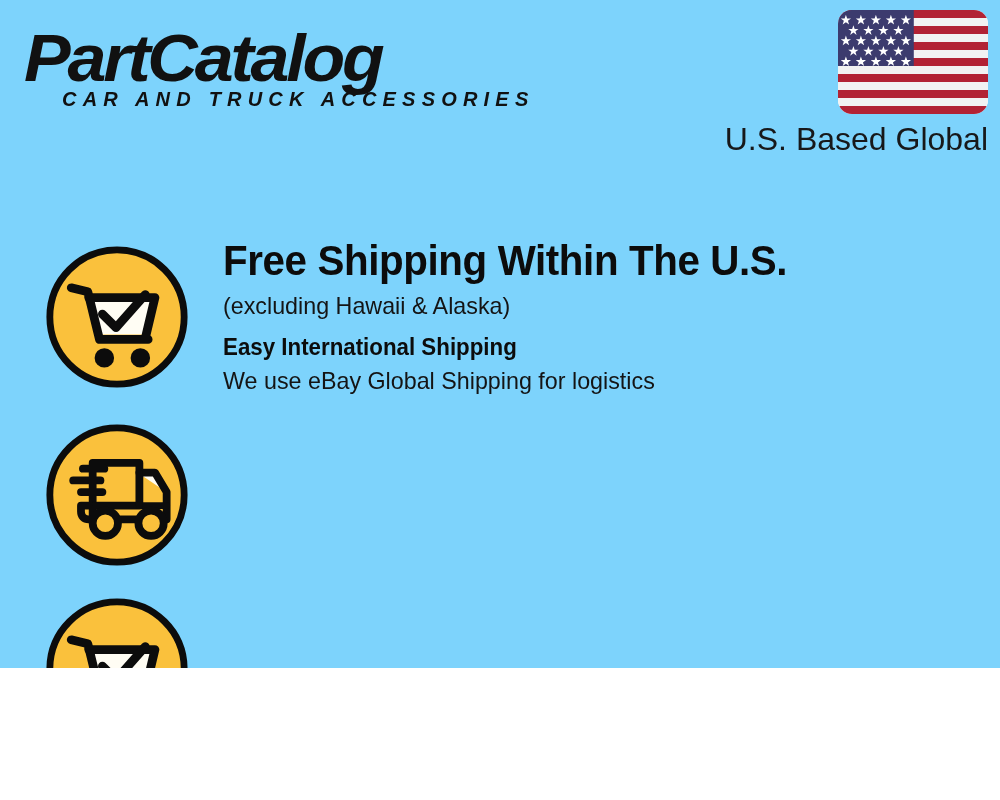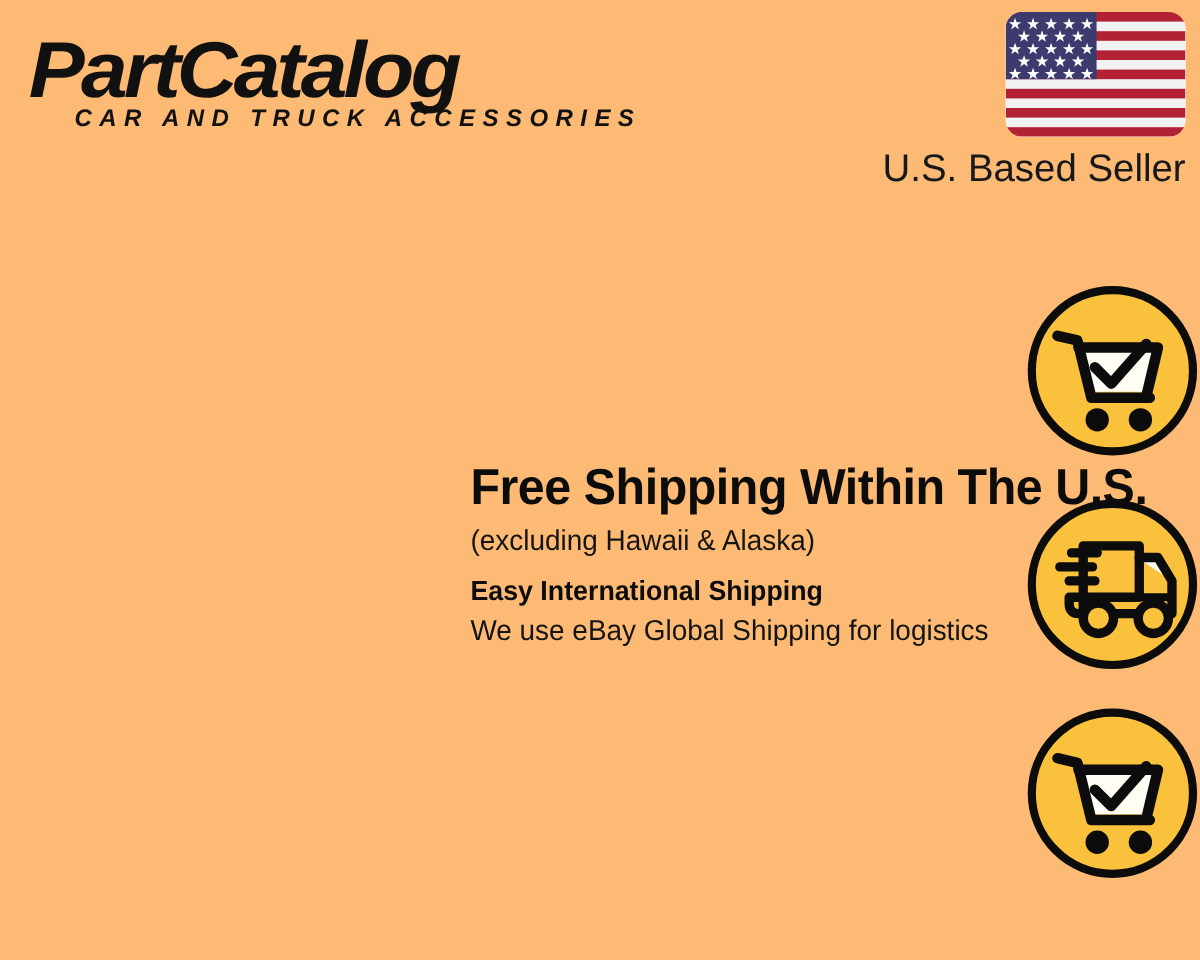--- a/index.html
+++ b/index.html
@@ -8,22 +8,22 @@
     padding: 0;
     background: #ffffff;
   }
   body {
     font-family: "Liberation Sans", sans-serif;
     -webkit-font-smoothing: antialiased;
   }
   .page {
     position: relative;
     width: 1000px;
-    height: 800px;
-    background: #fdba74;
+    height: 668px;
+    background: #7dd3fc;
     overflow: hidden;
   }
 
   
   .brand-logo {
     position: absolute;
     left: 24px;
     top: 24px;
     width: 470px;
     height: 90px;
@@ -85,22 +85,21 @@
     position: absolute;
     left: 0;
     top: 236px;
     width: 1000px;
   }
   .feature-row {
     position: absolute;
     left: 0;
     width: 1000px;
     display: flex;
-    align-items: flex-end;
-    flex-direction: column;
+    align-items: center;
   }
   .row-1 { top: 0px;   height: 162px; }
   .row-2 { top: 178px; height: 162px; }
   .row-3 { top: 352px; height: 162px; }
 
   .icon-badge {
     flex: 0 0 auto;
     width: 146px;
     height: 146px;
     margin-left: 44px;
@@ -205,21 +204,21 @@
           <g>
             <polygon points="10,58 11.6,62.6 16.5,62.6 12.6,65.5 14.1,70.1 10,67.2 5.9,70.1 7.4,65.5 3.5,62.6 8.4,62.6"></polygon>
             <polygon points="29,58 30.6,62.6 35.5,62.6 31.6,65.5 33.1,70.1 29,67.2 24.9,70.1 26.4,65.5 22.5,62.6 27.4,62.6"></polygon>
             <polygon points="48,58 49.6,62.6 54.5,62.6 50.6,65.5 52.1,70.1 48,67.2 43.9,70.1 45.4,65.5 41.5,62.6 46.4,62.6"></polygon>
             <polygon points="67,58 68.6,62.6 73.5,62.6 69.6,65.5 71.1,70.1 67,67.2 62.9,70.1 64.4,65.5 60.5,62.6 65.4,62.6"></polygon>
             <polygon points="86,58 87.6,62.6 92.5,62.6 88.6,65.5 90.1,70.1 86,67.2 81.9,70.1 83.4,65.5 79.5,62.6 84.4,62.6"></polygon>
           </g>
         </g>
       </svg>
     </div>
-    <div class="seller-text">U.S. Based Seller</div>
+    <div class="seller-text">U.S. Based Global</div>
   </div>
 
   <div class="features">
 
     <div class="feature-row row-1">
       <div class="icon-badge">
         <svg viewBox="0 0 150 150" aria-hidden="true">
           <circle cx="75" cy="75" r="69" fill="#FAC13C" stroke="#0C0C0C" stroke-width="7"></circle>
           <polygon points="46,56 112,56 104,93 56,93" fill="#FFFDF4"></polygon>
           <path d="M28,45 L45,49 L57,98 L107,98" fill="none" stroke="#0C0C0C" stroke-width="9" stroke-linecap="round" stroke-linejoin="round"></path>

